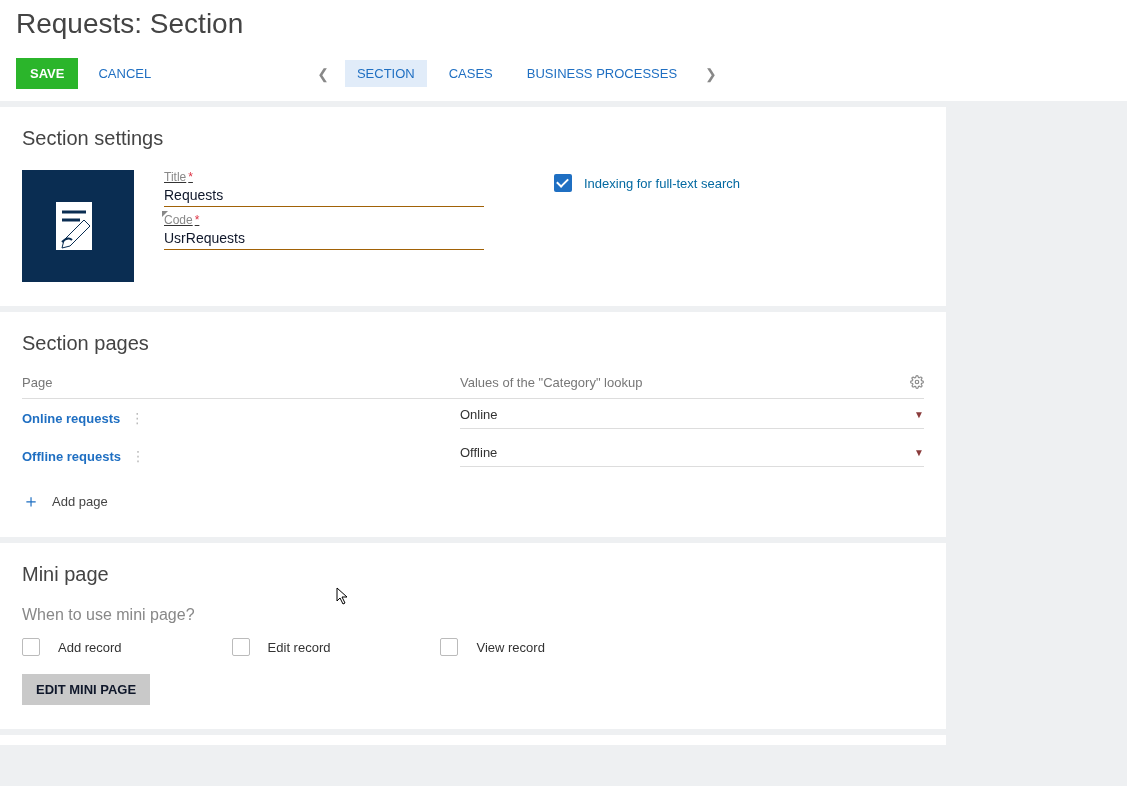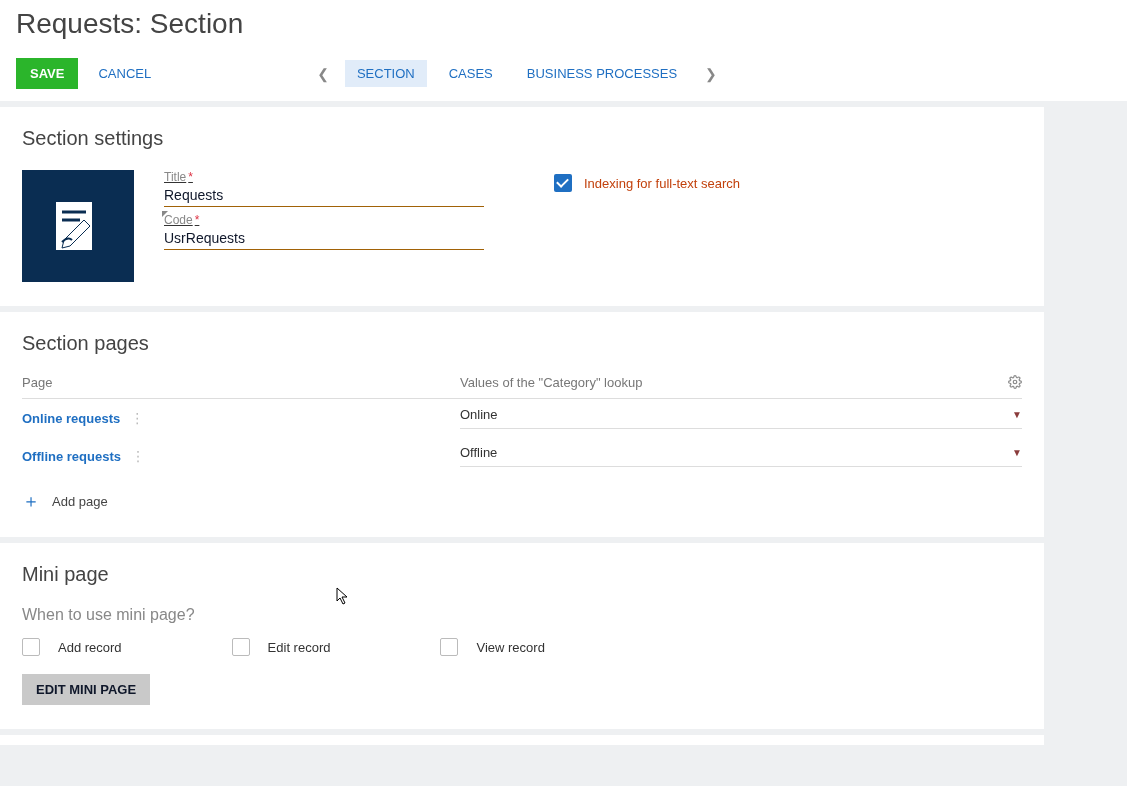--- a/index.html
+++ b/index.html
@@ -56,21 +56,21 @@
 .tab {
   color: #1f6fc2;
   padding: 6px 12px;
   font-size: 13px;
   cursor: pointer;
 }
 .tab.active {
   background: #e1ecf9;
 }
 .content {
-  width: 1044px;
+  width: 946px;
 }
 .panel {
   background: #fff;
   margin-top: 6px;
   padding: 20px 22px 24px 22px;
 }
 .panel-title {
   font-size: 20px;
   font-weight: 300;
   color: #444;
@@ -118,21 +118,21 @@
 .chk::after{
   content:""; position:absolute;
   left:5px; top:2px;
   width:5px; height:9px;
   border:solid #fff;
   border-width:0 2px 2px 0;
   transform:rotate(45deg);
 }
 .chk.empty{ background:#fff; border:1px solid #bbb; }
 .chk.empty::after{display:none;}
-.chk-label{ font-size:13px; color:#c2410c; }
+.chk-label{ font-size:13px; color:#0369a1; }
 
 
 .pages-head { display:flex; border-bottom:1px solid #ddd; padding-bottom:6px; color:#777; font-size:13px;}
 .col-page { flex:0 0 438px; }
 .col-cat { flex:1; }
 .gear { color:#888; cursor:pointer; font-size:14px; }
 .page-row { display:flex; align-items:center; padding:8px 0; }
 .page-link { color:#1f6fc2; cursor:pointer; font-size:13px;font-weight:bold; }
 .page-dots { color:#bbb; margin-left:10px; cursor:pointer; font-size:14px; line-height:8px; }
 .cat-cell { flex:1; display:flex; align-items:center; justify-content:space-between; border-bottom:1px solid #ddd; padding-bottom:6px; font-size:13px; }

